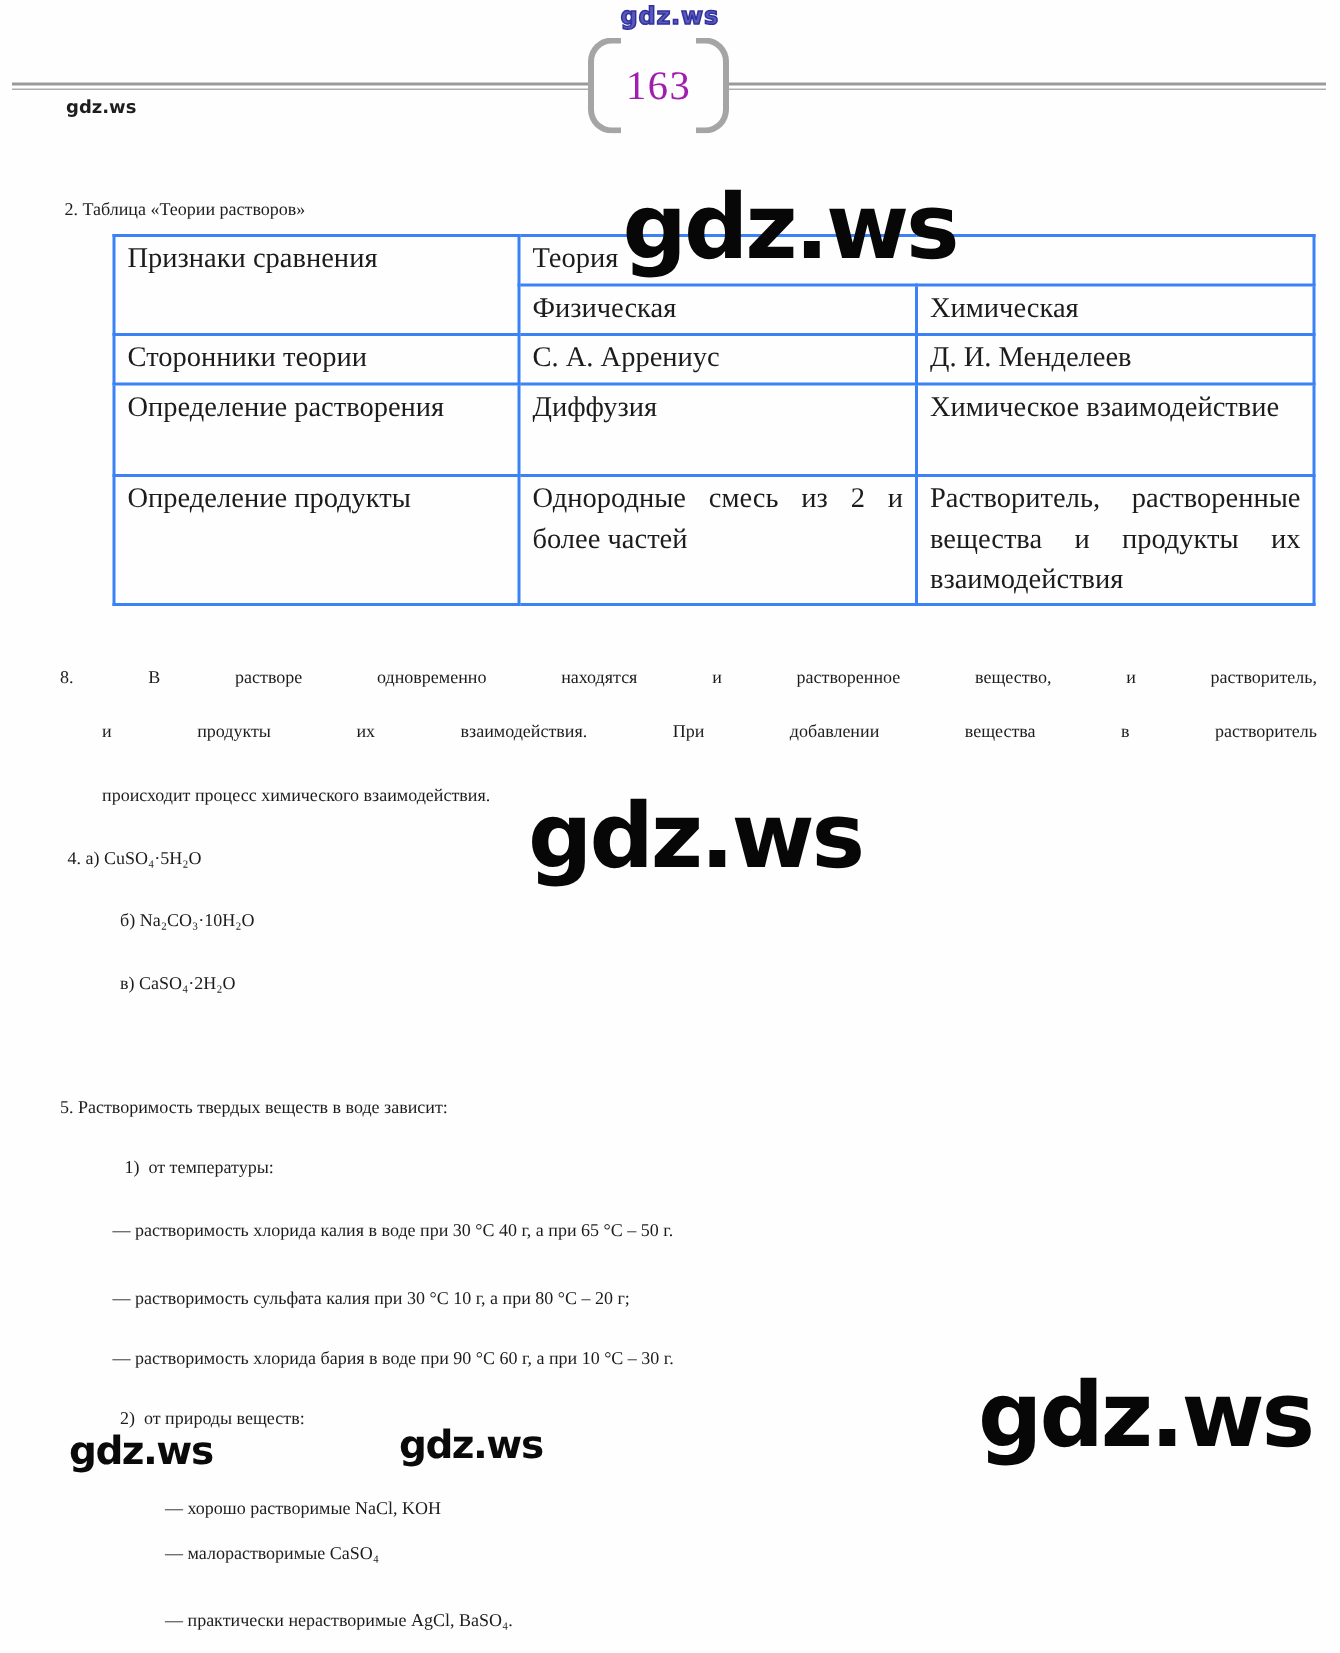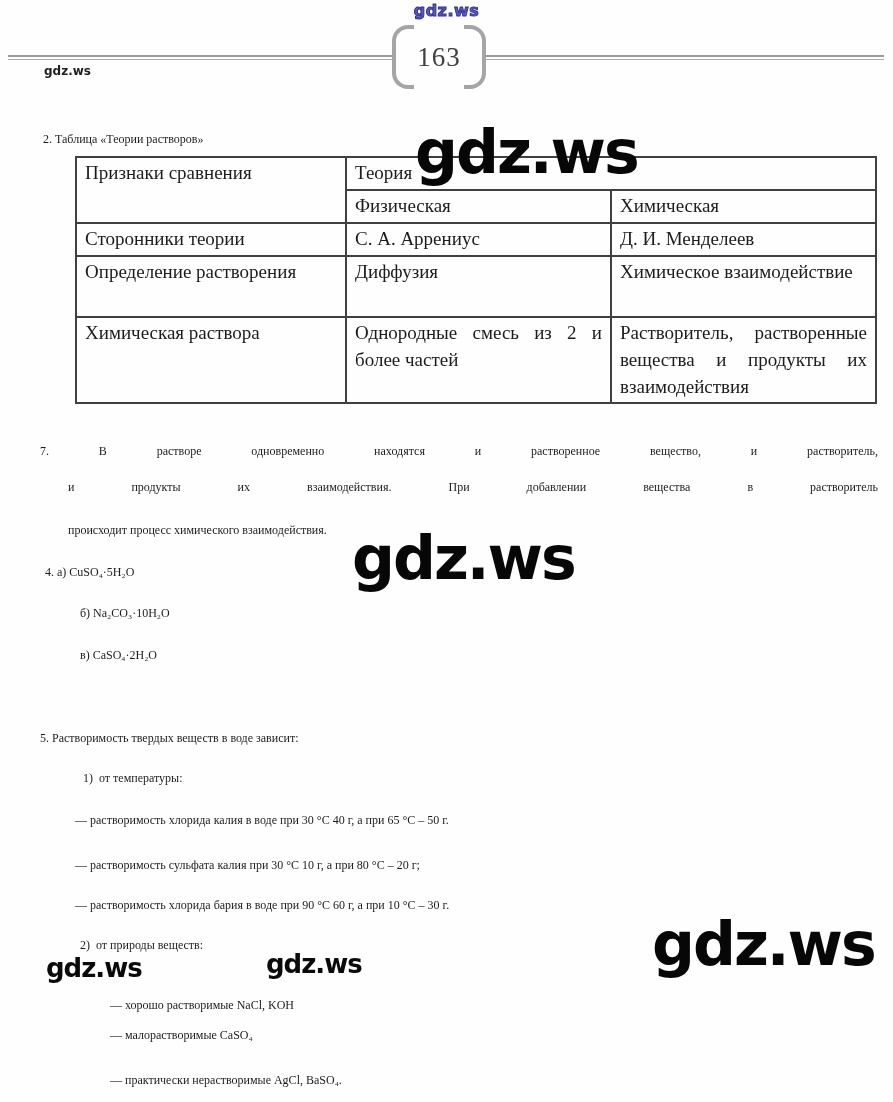--- a/index.html
+++ b/index.html
@@ -23,21 +23,21 @@
     left:8px;width:876px;top:55px;height:2px;
     border-top:2px solid #9a9a9a;border-bottom:1px solid #adadad;
   }
   .pagenum-box{
     left:392px;top:22px;width:94px;height:70px;background:#fefefe;
     display:flex;align-items:center;justify-content:space-between;z-index:3;
   }
   .paren{display:inline-block;width:18px;height:56px;border:4px solid #a5a5a5;}
   .paren-l{border-right:none;border-radius:16px 0 0 16px;}
   .paren-r{border-left:none;border-radius:0 16px 16px 0;}
-  .pagenum{font-size:27px;color:#404040;letter-spacing:1px;}
+  .pagenum{font-size:27px;color:#a21caf;letter-spacing:1px;}
   .wm-hleft{
     left:44px;top:64px;font-family:"DejaVu Sans","Liberation Sans",sans-serif;
     font-size:12px;font-weight:600;color:#1e1e1e;
   }
 
   
   .wm-big{
     font-family:"DejaVu Sans","Liberation Sans",sans-serif;
     font-weight:700;font-size:60px;line-height:1;letter-spacing:-2px;
     color:#070707;z-index:5;pointer-events:none;
@@ -47,21 +47,21 @@
     font-weight:700;font-size:26px;line-height:1;letter-spacing:-1px;
     color:#0a0a0a;z-index:5;pointer-events:none;
   }
 
   
   table.ttable{
     left:75px;top:156px;position:absolute;border-collapse:collapse;
     width:800px;table-layout:fixed;background:transparent;
   }
   table.ttable td{
-    border:2px solid #404040;padding:1px 8px 2px 8px;
+    border:2px solid #3b82f6;padding:1px 8px 2px 8px;
     font-size:19px;line-height:27px;vertical-align:top;overflow:hidden;
   }
   tr.r1 td{height:28px;}
   tr.r2 td{height:28px;}
   tr.r3 td{height:28px;}
   tr.r4 td{height:56px;border-radius:12px;}
   td.jcell{text-align:justify;}
 </style>
 </head>
 <body>
@@ -96,30 +96,30 @@
     <td>Сторонники теории</td>
     <td>С. А. Аррениус</td>
     <td>Д. И. Менделеев</td>
   </tr>
   <tr class="r4">
     <td>Определение растворения</td>
     <td>Диффузия</td>
     <td>Химическое взаимодействие</td>
   </tr>
   <tr class="r5">
-    <td>Химическая раствора</td>
+    <td>Определение продукты</td>
     <td class="jcell">Однородные смесь из 2 и более частей</td>
     <td class="jcell">Растворитель, растворенные вещества и продукты их взаимодействия</td>
   </tr>
 </tbody>
   </table>
 
 <div class="abs wm-big" style="left:415px;top:122px;">gdz.ws</div>
 
-<div class="abs line just" style="left:40px;top:438px;width:838px;">7. В растворе одновременно находятся и растворенное вещество, и растворитель,</div>
+<div class="abs line just" style="left:40px;top:438px;width:838px;">8. В растворе одновременно находятся и растворенное вещество, и растворитель,</div>
 <div class="abs line just" style="left:68px;top:474px;width:810px;">и продукты их взаимодействия. При добавлении вещества в растворитель</div>
 <div class="abs line" style="left:68px;top:517px;">происходит процесс химического взаимодействия.</div>
 
 <div class="abs line" style="left:45px;top:559px;">4. а) CuSO₄·5H₂O</div>
 <div class="abs wm-big" style="left:352px;top:528px;">gdz.ws</div>
 <div class="abs line" style="left:80px;top:600px;">б) Na₂CO₃·10H₂O</div>
 <div class="abs line" style="left:80px;top:642px;">в) CaSO₄·2H₂O</div>
 
 <div class="abs line" style="left:40px;top:725px;">5. Растворимость твердых веществ в воде зависит:</div>
 <div class="abs line" style="left:83px;top:765px;">1)  от температуры:</div>

